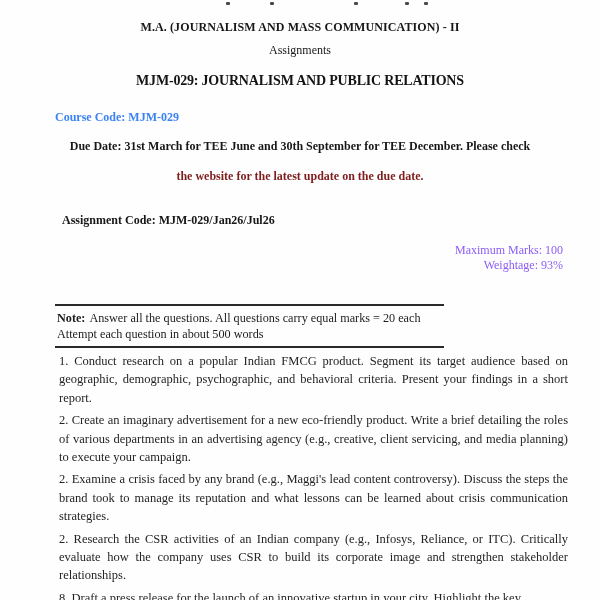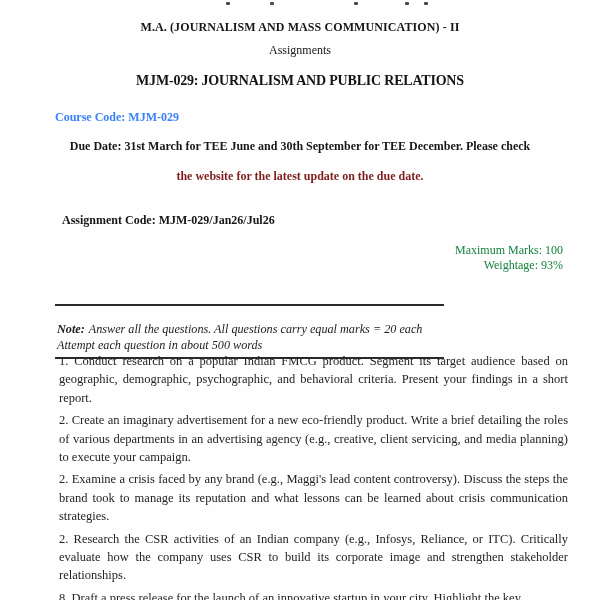--- a/index.html
+++ b/index.html
@@ -30,28 +30,28 @@
   .assignments    { top: 43px;  font-size: 12px;   font-weight: normal; color: #171717; }
   .course-title   { top: 73px;  font-size: 14px;   font-weight: bold; letter-spacing: -0.2px; color: #141414; }
 
   .course-code    { position: absolute; top: 110px; left: 55px; font-size: 12px; font-weight: bold; color: #3b82f6; }
   .due-line-1     { top: 139px; font-size: 12px; font-weight: bold; color: #171717; }
   .due-line-2     { top: 169px; font-size: 12px; font-weight: bold; color: #7f1d1d; }
   .assignment-code{ position: absolute; top: 213px; left: 62px; font-size: 12px; font-weight: bold; color: #171717; }
 
   .marks-block {
     position: absolute; top: 243px; right: 37px;
-    font-size: 12px; line-height: 15px; text-align: right; color: #15803d;
+    font-size: 12px; line-height: 15px; text-align: right; color: #8b5cf6;
   }
 
   .note-box {
     position: absolute; top: 304px; left: 55px; width: 385px;
     border-top: 2px solid #2a2a2a; border-bottom: 2px solid #2a2a2a;
-    padding: 16px 2px 4px 2px;
-    font-style: italic; font-size: 12.2px; line-height: 15.5px; color: #1c1c1c;
+    padding: 5px 2px 4px 2px;
+    font-size: 12.2px; line-height: 15.5px; color: #1c1c1c;
   }
   .note-box .note-label { font-weight: bold; margin-right: 4px; }
 
   .questions {
     position: absolute; top: 352px; left: 43px; width: 525px;
     font-size: 12.5px; line-height: 18.4px;
     text-align: justify; color: #242424;
   }
   .questions p { margin: 0 0 4px 16px; }
 </style>

